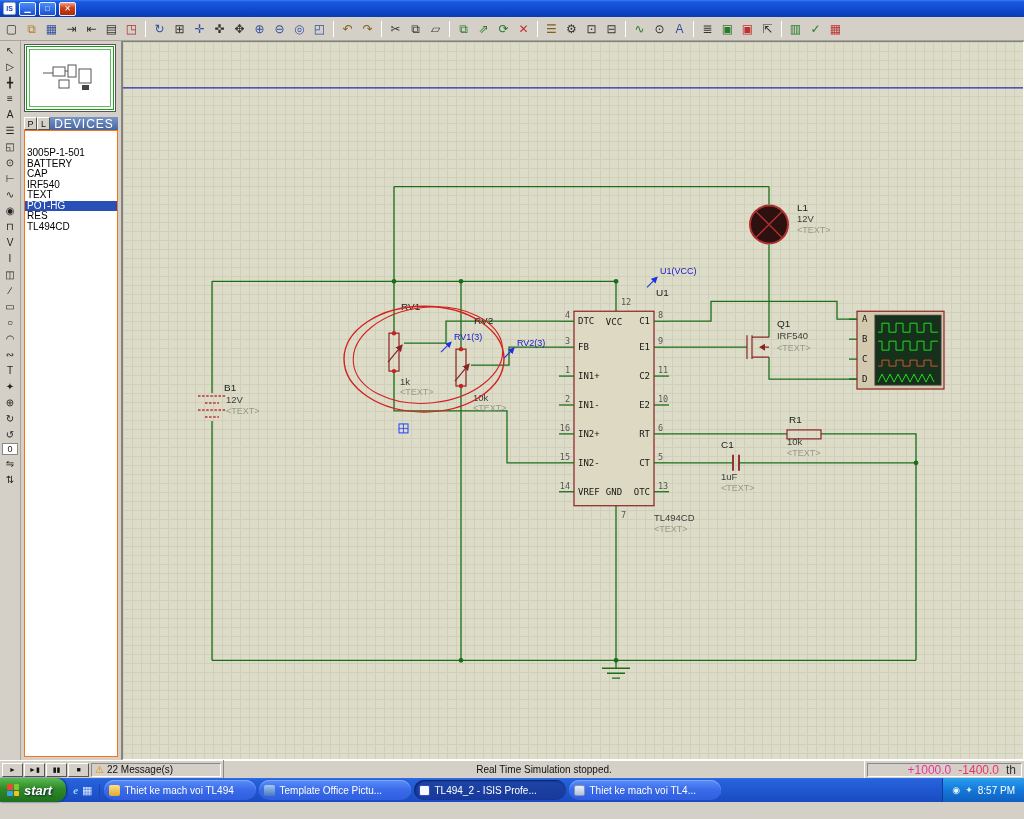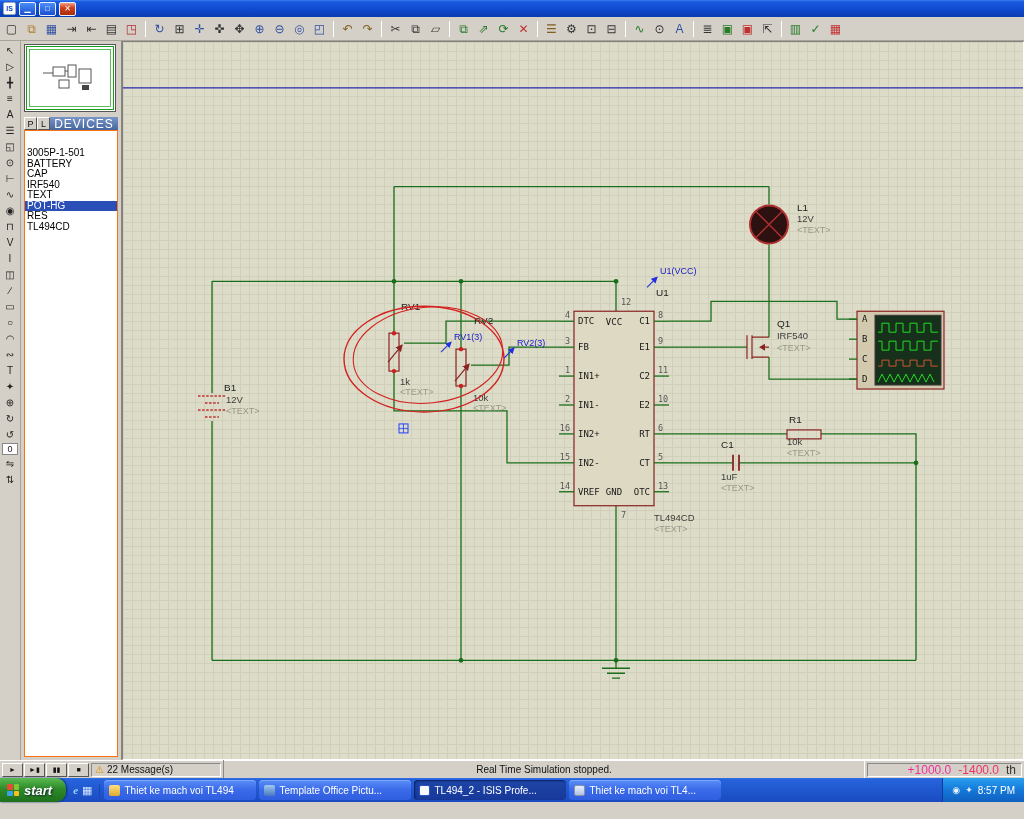--- a/index.html
+++ b/index.html
@@ -64,21 +64,21 @@
 
   
   .taskbar{height:24px;background:linear-gradient(180deg,#2f71e8 0%,#2663dc 6%,#1f55cc 60%,#1a4ac0 100%);display:flex;align-items:center;flex:none;}
   .start-btn{height:24px;padding:0 14px 0 7px;background:linear-gradient(180deg,#5aba52,#2e8a28 45%,#1f701c);border-radius:0 10px 10px 0;color:#fff;font-weight:bold;font-style:italic;font-size:13px;display:flex;align-items:center;gap:5px;text-shadow:1px 1px 2px #123;flex:none;box-shadow:1px 0 2px #0a2a7a;}
   .winflag{width:12px;height:12px;display:grid;grid-template-columns:1fr 1fr;grid-template-rows:1fr 1fr;gap:1px;flex:none;}
   .winflag i{border-radius:1px;display:block;}
   .wf1{background:#e84a34;} .wf2{background:#7ec832;} .wf3{background:#3aa0e8;} .wf4{background:#f8c021;}
   .quick{display:flex;align-items:center;gap:4px;padding:0 7px;border-right:1px solid #1a44b0;color:#cfe4ff;font-size:11px;flex:none;}
   .ql-ie{font-family:"Liberation Serif",serif;font-style:italic;font-weight:bold;color:#9fd4ff;}
   .tasks{flex:1;display:flex;gap:3px;padding:0 4px;overflow:hidden;}
-  .task-btn{width:152px;height:20px;background:linear-gradient(180deg,#5a8ef8,#3a6ae8 50%,#2f5fe0);border-radius:4px;color:#fff;font-size:10px;display:flex;align-items:center;gap:4px;padding:0 5px;box-shadow:inset 0 1px 0 #7aa8ff;flex:none;}
+  .task-btn{width:152px;height:20px;background:linear-gradient(180deg,#5a8ef8,#3a6ae8 50%,#2f5fe0);border-radius:10px;color:#fff;font-size:10px;display:flex;align-items:center;gap:4px;padding:0 5px;box-shadow:inset 0 1px 0 #7aa8ff;flex:none;}
   .task-btn.active{background:linear-gradient(180deg,#1e46a8,#17389a);box-shadow:inset 1px 1px 2px #0a1f60;}
   .task-btn span{white-space:nowrap;overflow:hidden;}
   .task-ico{width:11px;height:11px;border-radius:2px;flex:none;}
   .task-ico.folder{background:linear-gradient(#ffe080,#e0a830);}
   .task-ico.picture{background:linear-gradient(#a0c8f0,#4878c0);}
   .task-ico.isis{background:#f8f8ff;border:1px solid #3050c0;}
   .task-ico.notepad{background:linear-gradient(#e8f0ff,#b0c0e0);border:1px solid #8892a8;}
   .tray{height:24px;background:linear-gradient(180deg,#2aa0f0,#1478d8 50%,#1060c0);border-left:1px solid #0c3c9c;display:flex;align-items:center;gap:5px;padding:0 9px;color:#fff;font-size:10px;flex:none;}
   .tray-ico{font-size:9px;color:#e8f4ff;}
 </style>

